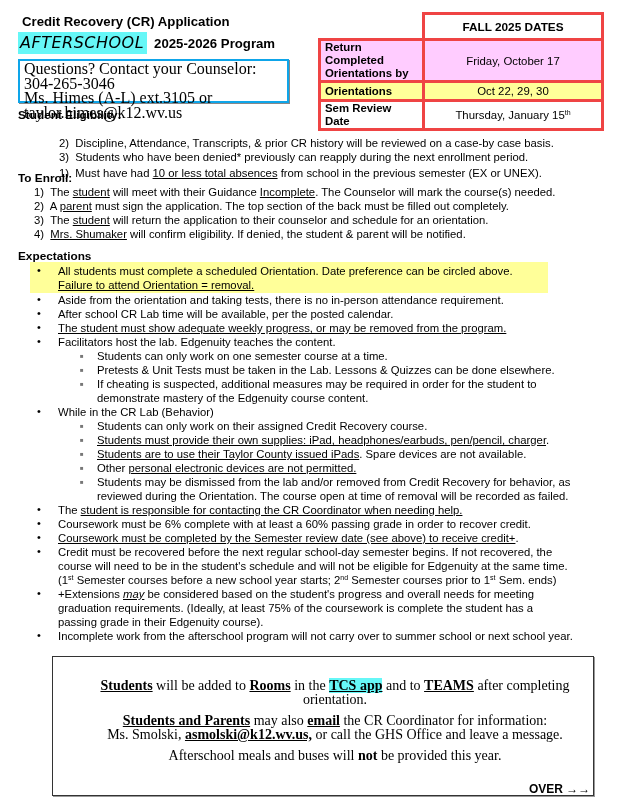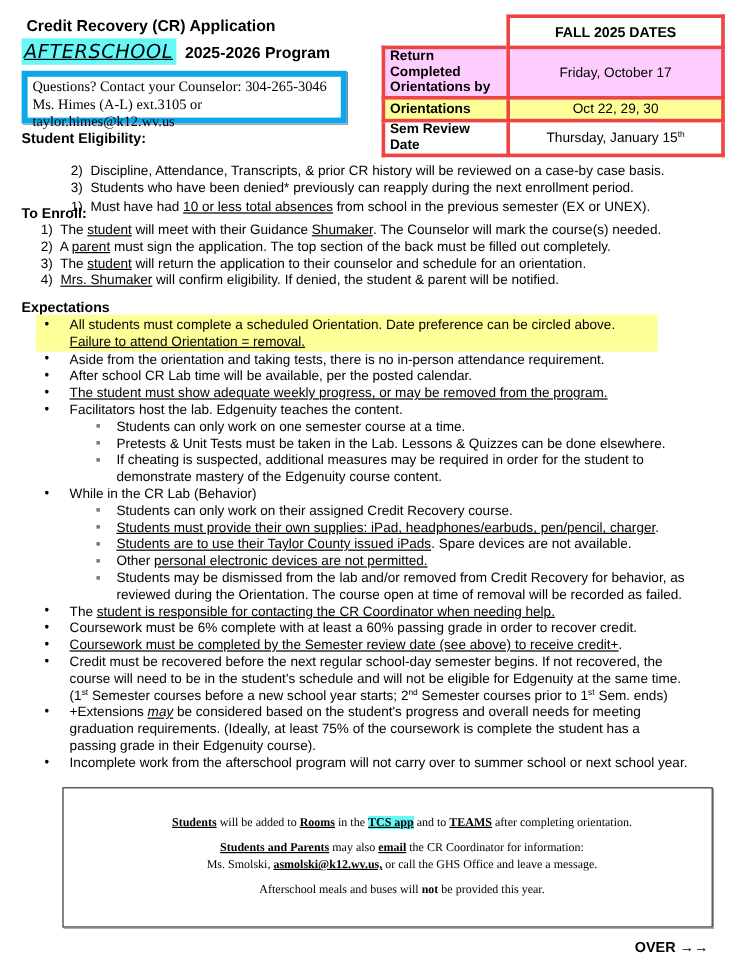--- a/index.html
+++ b/index.html
@@ -2,44 +2,44 @@
 <html><head>
 <meta charset="utf-8">
 <style>
   html, body { margin:0; padding:0; background:#ffffff; }
   body { width:617px; height:801px; position:relative; overflow:hidden;
          font-family:"Liberation Sans", sans-serif; color:#000; font-size:11.3px; }
   .abs { position:absolute; }
   .title1 { left:22px; top:14px; font-weight:bold; font-size:13.2px; }
   .title2 { left:18px; top:32px; height:22px; display:flex; align-items:center; }
   .afterschool { background:#66f7f7; font-family:"DejaVu Sans", sans-serif; font-style:italic;
-                 font-size:16px; letter-spacing:0.5px; text-decoration:underline; padding:0 3px 0 2px; line-height:22px; }
+                 font-size:16px; letter-spacing:0.5px; padding:0 3px 0 2px; line-height:22px; }
   .program { font-weight:bold; font-size:13.2px; margin-left:7px; }
-  .contact { left:18px; top:59px; width:271px; height:44px; border:5px solid #0ea5e9; box-shadow:1px 1px 0 #888;
-             font-family:"Liberation Serif", serif; font-size:12px; line-height:14.5px; padding:1px 0 0 4px; box-sizing:border-box; }
+  .contact { left:18px; top:59px; width:271px; height:44px; border:2px solid #0ea5e9; box-shadow:1px 1px 0 #888;
+             font-family:"Liberation Serif", serif; font-size:16px; line-height:14.5px; padding:1px 0 0 4px; box-sizing:border-box; }
   table.dates { position:absolute; left:318px; top:12px; width:286px; border-collapse:collapse; font-size:11.4px; }
   table.dates td { border:3px solid #ef4444; padding:0 4px; }
   table.dates td.blank { border-top:none; border-left:none; border-bottom:1px solid #555; }
   table.dates .h { font-weight:bold; text-align:center; height:23px; font-size:11.8px; }
   table.dates .lab { font-weight:bold; width:93px; line-height:13px; }
   table.dates .val { text-align:center; }
   .pink { background:#ffccff; }
   .yellow { background:#ffff99; }
   .r1 td { height:34px; }
   .r2 td { height:16px; }
   .r3 td { height:18px; }
   sup { font-size:7px; vertical-align:4px; line-height:0; }
   .sec { font-weight:bold; font-size:11.8px; left:18px; }
   .line { white-space:nowrap; line-height:14px; }
   u { text-decoration:underline; }
   .hl { position:absolute; left:30px; top:262px; width:518px; height:31px; background:#ffff99; }
   .bullet { position:absolute; font-size:11px; }
   .sub { position:absolute; font-size:6px; color:#777; }
-  .box { left:52px; top:656px; width:542px; height:117px; border:1px solid #333; box-shadow:1px 1px 0 #999;
-         box-sizing:border-box; font-family:"Liberation Serif", serif; font-size:10px; text-align:center;padding-left:24px; }
+  .box { left:52px; top:656px; width:542px; height:140px; border:1px solid #333; box-shadow:1px 1px 0 #999;
+         box-sizing:border-box; font-family:"Liberation Serif", serif; font-size:14px; text-align:center;padding-left:24px; }
   .box p { margin:0; line-height:14px; }
   .tcs { background:#66f7f7; }
   .over { left:529px; top:782px; font-weight:bold; font-size:12px; }
 </style>
 </head>
 <body>
 
 <div class="abs title1">Credit Recovery (CR) Application</div>
 <div class="abs title2">
   <span class="afterschool">AFTERSCHOOL</span>
@@ -73,21 +73,21 @@
 
 <div class="abs sec" style="top:108px;">Student Eligibility:</div>
 <div>
   <div class="abs line" style="left:59px;top:122px;margin-top:44px;"><span>1)</span>&nbsp; <span>Must have had </span><u>10 or less total absences</u><span> from school in the previous semester (EX or UNEX).</span></div>
   <div class="abs line" style="left:59px;top:136px;"><span>2)</span>&nbsp; <span>Discipline, Attendance, Transcripts, &amp; prior CR history will be reviewed on a case-by case basis.</span></div>
   <div class="abs line" style="left:59px;top:150px;"><span>3)</span>&nbsp; <span>Students who have been denied* previously can reapply during the next enrollment period.</span></div>
 </div>
 
 <div class="abs sec" style="top:171px;">To Enroll:</div>
 <div>
-  <div class="abs line" style="left:34px;top:185px;"><span>1)</span>&nbsp; <span>The </span><u>student</u><span> will meet with their Guidance </span><u>Shumaker</u><span>.  The Counselor will mark the course(s) needed.</span></div>
+  <div class="abs line" style="left:34px;top:185px;"><span>1)</span>&nbsp; <span>The </span><u>student</u><span> will meet with their Guidance </span><u>Incomplete</u><span>.  The Counselor will mark the course(s) needed.</span></div>
   <div class="abs line" style="left:34px;top:199px;"><span>2)</span>&nbsp; <span>A </span><u>parent</u><span> must sign the application.  The top section of the back must be filled out completely.</span></div>
   <div class="abs line" style="left:34px;top:213px;"><span>3)</span>&nbsp; <span>The </span><u>student</u><span> will return the application to their counselor and schedule for an orientation.</span></div>
   <div class="abs line" style="left:34px;top:227px;"><span>4)</span>&nbsp; <u>Mrs. Shumaker</u><span> will confirm eligibility.  If denied, the student &amp; parent will be notified.</span></div>
 </div>
 
 <div class="abs sec" style="top:249px;">Expectations</div>
 <div class="hl"></div>
 
 <div>
   <span class="bullet" style="left:37px;top:264px;">•</span>

